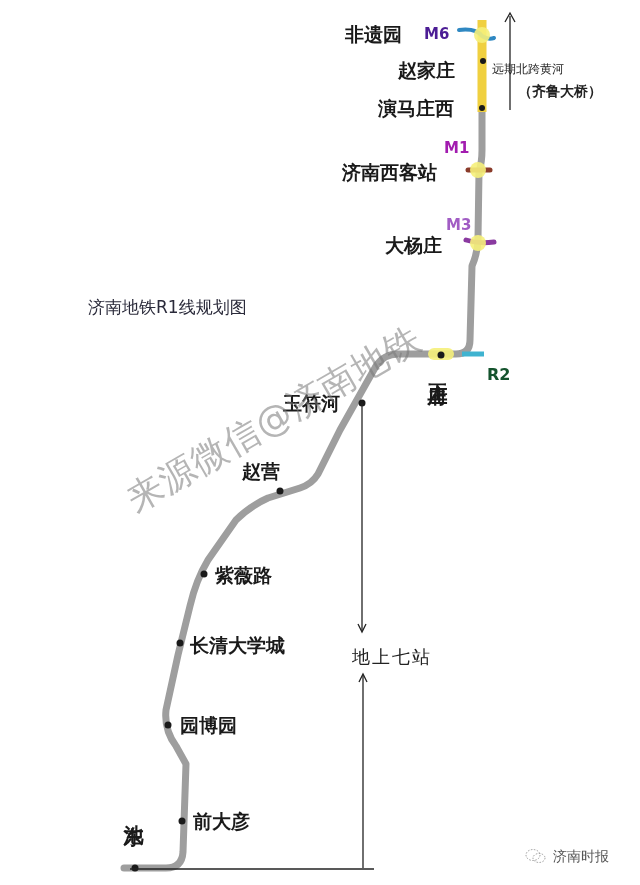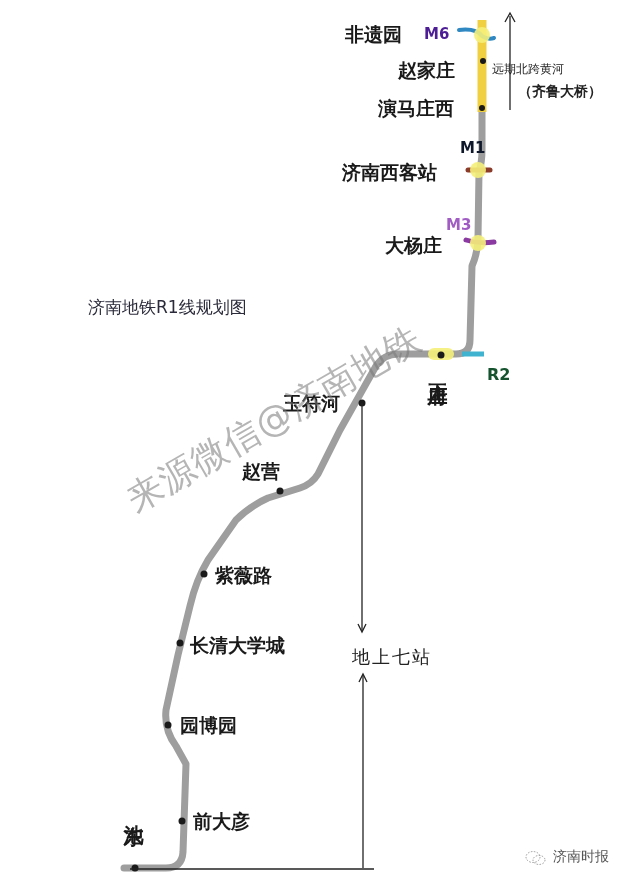--- a/index.html
+++ b/index.html
@@ -6,21 +6,21 @@
     body { width: 640px; height: 885px; background: #ffffff; overflow: hidden; position: relative;
            font-family: "DejaVu Sans", "Liberation Sans", sans-serif; }
     #map { position: absolute; left: 0; top: 0; width: 640px; height: 885px; }
     .lbl { position: absolute; white-space: nowrap; color: #1a1a1a; font-weight: bold; font-size: 19px; line-height: 1; }
     .lbl.vert { writing-mode: vertical-rl; text-orientation: upright; letter-spacing: 0px; }
     .line-tag { position: absolute; font-weight: bold; font-size: 15px; line-height: 1; }
     .plain { position: absolute; white-space: nowrap; color: #222; font-size: 15px; line-height: 1; }
     .title { position: absolute; left: 88px; top: 296px; font-size: 17px; color: #2a2a3a; white-space: nowrap; }
     .watermark { position: absolute; left: 130px; top: 478px; font-size: 36px; color: rgba(120,120,120,0.55);
                  transform: rotate(-30deg); transform-origin: left center; white-space: nowrap; letter-spacing: 1px; }
-    .credit { position: absolute; left: 525px; top: 848px; display: flex; align-items: flex-end; gap: 6px; color: #555; font-size: 14px; }
+    .credit { position: absolute; left: 525px; top: 848px; display: flex; align-items: flex-start; gap: 6px; color: #555; font-size: 14px; }
     .credit svg { display: block; }
   </style>
 </head>
 <body>
 
 <svg id="map" viewBox="0 0 640 885" xmlns="http://www.w3.org/2000/svg">
 
   <path d="M482,112 L482,150 Q482,162 479,172 L478,238 Q478,252 472,266 L470,340 Q470,354 456,354 L398,354 Q384,354 376,366 L340,430 L318,474 Q312,484 300,488 L268,498 Q250,506 236,520 L208,560 Q196,580 190,606 L178,655 L166,710 Q164,730 176,746 L186,764 L183,852 Q182,868 166,868 L124,868" fill="none" stroke="#9e9e9e" stroke-width="7" stroke-linecap="round" stroke-linejoin="round"></path>
 
   <path d="M482,20 L482,112" fill="none" stroke="#f0d040" stroke-width="9" stroke-linecap="butt"></path>
@@ -56,21 +56,21 @@
   <line x1="363" y1="675" x2="363" y2="868" stroke="#222" stroke-width="1.3"></line>
   <path d="M359,682 L363,674 L367,682" fill="none" stroke="#222" stroke-width="1.3"></path>
   <line x1="130" y1="869" x2="374" y2="869" stroke="#222" stroke-width="1.5"></line>
 </svg>
 
 <div class="lbl" style="left:345px; top:25px;">非遗园</div>
 <div class="line-tag" style="left:424px; top:27px; color:#4c1d95;">M6</div>
 <div class="lbl" style="left:398px; top:61px;">赵家庄</div>
 <div class="lbl" style="left:378px; top:99px;">演马庄西</div>
 
-<div class="line-tag" style="left:444px; top:141px; color:#0f172a;margin-left:16px;">M1</div>
+<div class="line-tag" style="left:444px; top:141px; color:#a21caf;">M1</div>
 <div class="lbl" style="left:342px; top:163px;">济南西客站</div>
 
 <div class="line-tag" style="left:446px; top:218px; color:#a15cc4;">M3</div>
 <div class="lbl" style="left:385px; top:236px;">大杨庄</div>
 
 <div class="line-tag" style="left:467px; top:367px; color:#14532d; font-weight:bold; font-size:16px;margin-left:20px;">R2</div>
 <div class="lbl vert" style="left:428px; top:368px; font-size:20px;">王府庄</div>
 
 <div class="lbl" style="left:283px; top:394px;">玉符河</div>
 <div class="lbl" style="left:242px; top:462px;">赵营</div>

